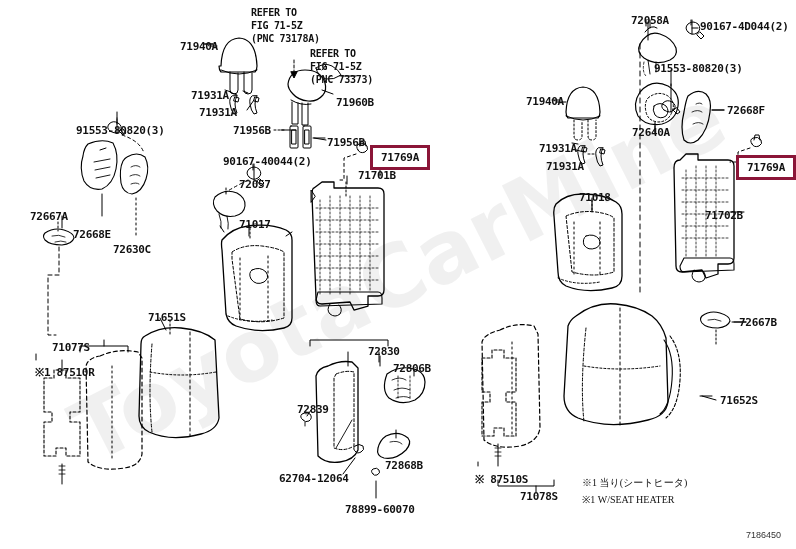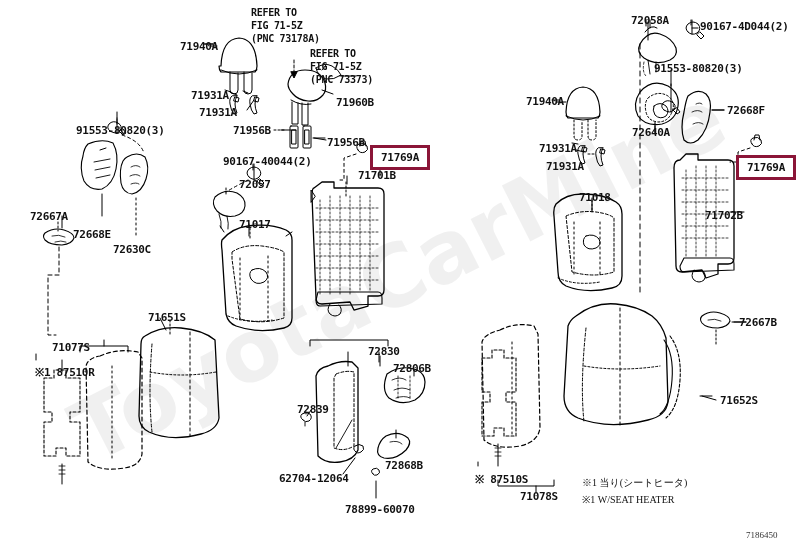--- a/index.html
+++ b/index.html
@@ -9,21 +9,21 @@
   .lbl{position:absolute;font-family:"DejaVu Sans Mono","Liberation Mono",monospace;
        font-size:11px;font-weight:bold;color:#111;white-space:nowrap;letter-spacing:-0.3px;}
   .lbl.sm{font-size:10px;}
   .hl{position:absolute;border:3px solid #8B1538;background:#ffffff;
       display:flex;align-items:center;justify-content:center;
       font-family:"DejaVu Sans Mono","Liberation Mono",monospace;
       font-size:11px;font-weight:bold;color:#111;letter-spacing:-0.3px;}
   .note{position:absolute;font-family:Liberation Serif, serif;
         font-size:10px;color:#111;white-space:nowrap;}
   .note.jp{font-size:10px;}
-  .figno{position:absolute;font-family:Liberation Serif, serif;font-size:9px;color:#333;}
+  .figno{position:absolute;font-family:Liberation Sans, sans-serif;font-size:9px;color:#333;}
   #wm{position:absolute;left:0;top:0;width:796px;height:549px;pointer-events:none;
       display:flex;align-items:center;justify-content:center;overflow:hidden;}
   #wm span{font-family:"DejaVu Sans","Liberation Sans",sans-serif;font-size:86px;
     font-weight:bold;color:#000;opacity:.055;transform:rotate(-27deg);white-space:nowrap;}
 </style>
 </head>
 <body>
 
 <div id="stage">
 

